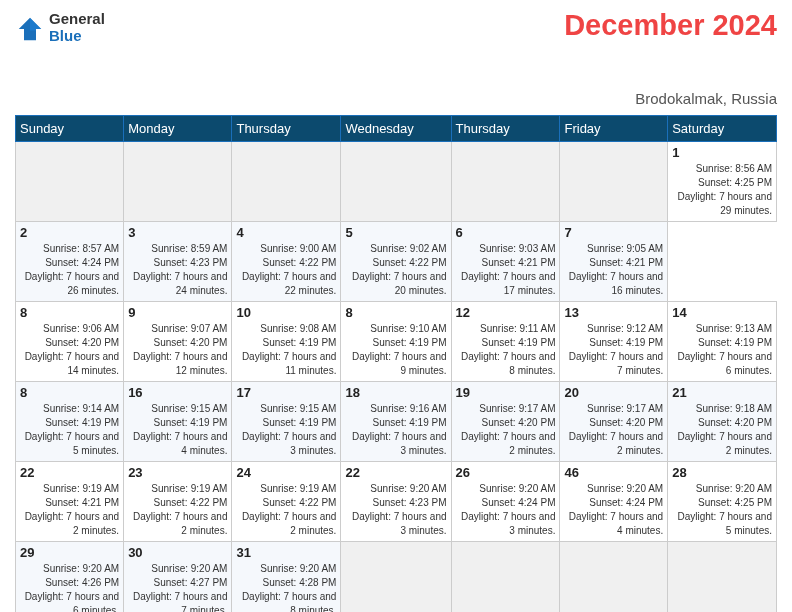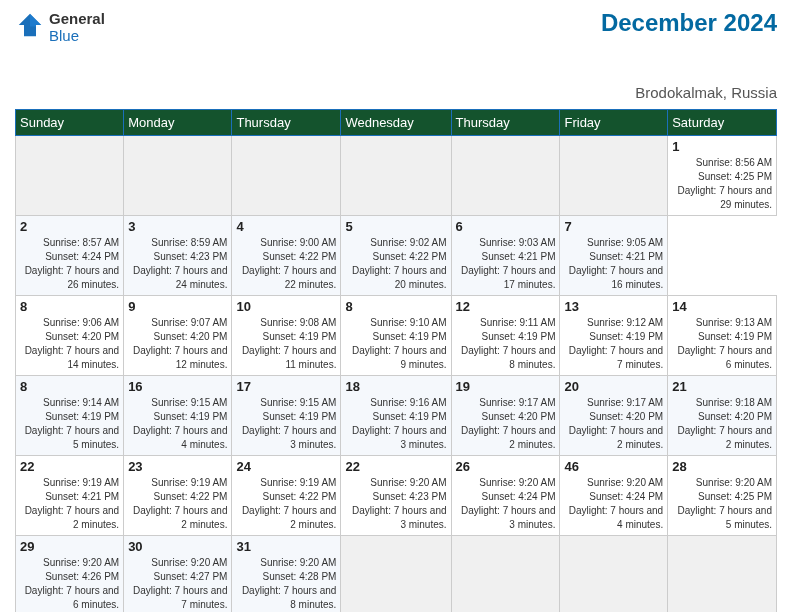--- a/index.html
+++ b/index.html
@@ -15,48 +15,48 @@
       padding: 10px 15px;
     }
     .header-row {
       display: flex;
       align-items: flex-start;
       justify-content: space-between;
       margin-bottom: 8px;
     }
     .logo {
       display: flex;
-      align-items: flex-start;
+      align-items: flex-end;
       gap: 4px;
     }
     .logo-icon {
       width: 30px;
       height: 30px;
     }
     .title-block {
       text-align: right;
     }
     .month-title {
-      font-size: 24px;
+      font-size: 29px;
       font-weight: bold;
-      color: #0369a1;
+      color: #ef4444;
       line-height: 1.1;
     }
     .location {
       font-size: 15px;
       color: #555;
       margin-top: 48px;
     }
     .calendar-table {
       width: 100%;
       border-collapse: collapse;
       font-size: 11px;
     }
     .calendar-table th {
-      background: #14532d;
+      background: #0c4a6e;
       color: #fff;
       padding: 5px 4px;
       text-align: left;
       font-size: 13px;
       font-weight: normal;
       border: 1px solid #1a6fba;
     }
     .calendar-table td {
       border: 1px solid #ccc;
       vertical-align: top;
@@ -90,21 +90,21 @@
 
 <div class="container">
   <div class="header-row">
     <div class="logo">
       <svg class="logo-icon" viewBox="0 0 40 40">
         <polygon points="20,5 35,20 28,20 28,35 12,35 12,20 5,20" fill="#1a6fba"></polygon>
         <polygon points="20,5 35,20 28,20 28,22 20,22" fill="#2288e0" opacity="0.5"></polygon>
       </svg>
       <div>
         <div style="font-size:15px;font-weight:bold;color:#333;">General</div>
-        <div style="font-size:15px;font-weight:normal;color:#1a6fba;">Blue</div>
+        <div style="font-size:15px;font-weight:bold;color:#1a6fba;">Blue</div>
       </div>
     </div>
     <div class="title-block">
       <div class="month-title">December 2024</div>
       <div class="location">Brodokalmak, Russia</div>
     </div>
   </div>
 
   <table class="calendar-table">
     <thead>

